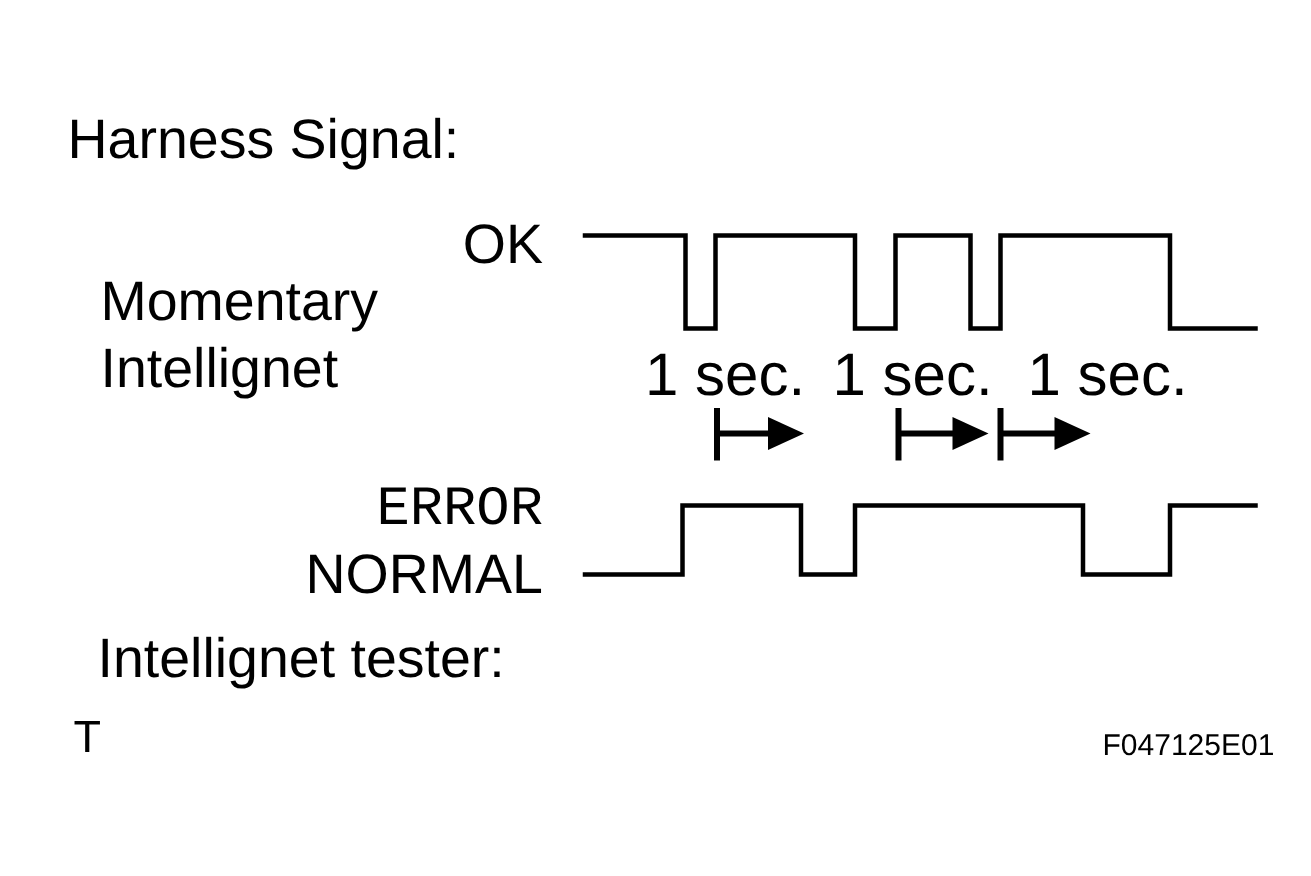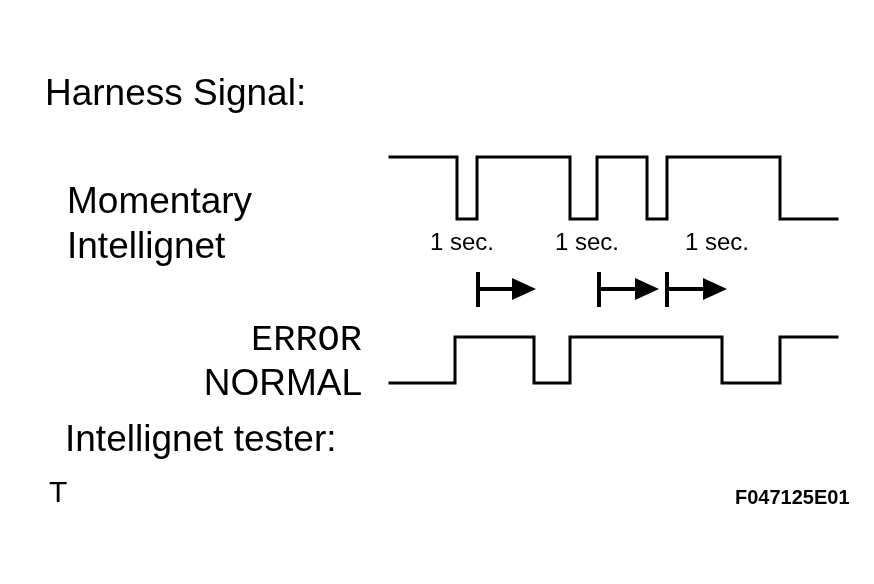--- a/index.html
+++ b/index.html
@@ -17,21 +17,21 @@
     color: #000000;
     margin-left: 12px;
   }
   .lbl {
     position: absolute;
     line-height: 1;
     white-space: nowrap;
     color: #000000;
   }
   .fs-big   { font-size: 37px; }
-  .fs-sec   { font-size: 24px; }
+  .fs-sec   { font-size: 40px; }
   .fs-t     { font-size: 30px; }
   .fs-code  { font-size: 20px; }
   .right-block {
     text-align: right;
     width: 200px;
     left: 150px;
   }
   #wave-svg {
     position: absolute;
     left: 0;
@@ -40,40 +40,41 @@
     height: 584px;
   }
 </style>
 </head>
 <body>
 
 <div class="canvas">
 
   <div class="lbl fs-big" style="left:33px; top:74px;">Harness Signal:</div>
 
+  <div class="lbl fs-big right-block" style="top:144px;">OK</div>
 
   <div class="lbl fs-big" style="left:55px; top:182px;text-align:right;">Momentary</div>
 
   <div class="lbl fs-big" style="left:55px; top:227px;">Intellignet</div>
 
   <div class="lbl fs-sec" style="left:418px; top:230px;">1 sec.</div>
 
   <div class="lbl fs-sec" style="left:543px; top:230px;">1 sec.</div>
 
   <div class="lbl fs-sec" style="left:673px; top:230px;">1 sec.</div>
 
   <div class="lbl fs-big right-block" style="top:322px;font-family:Liberation Mono, monospace;">ERROR</div>
 
   <div class="lbl fs-big" style="left:53px; top:420px;">Intellignet tester:</div>
 
   <div class="lbl fs-big right-block" style="top:364px;">NORMAL</div>
 
   <div class="lbl fs-t" style="left:37px; top:477px;">T</div>
 
-  <div class="lbl fs-code" style="left:723px; top:487px;font-weight:bold;">F047125E01</div>
+  <div class="lbl fs-code" style="left:723px; top:487px;">F047125E01</div>
 
   <svg id="wave-svg" xmlns="http://www.w3.org/2000/svg" viewBox="0 0 874 584">
       <polyline points="378,157 445,157 445,219 465,219 465,157 558,157 558,219 585,219 585,157 635,157 635,219 655,219 655,157 768,157 768,219 825,219" fill="none" stroke="#000000" stroke-width="3" stroke-linejoin="miter" stroke-linecap="square"></polyline>
       <polyline points="378,383 443,383 443,337 522,337 522,383 558,383 558,337 710,337 710,383 768,383 768,337 825,337" fill="none" stroke="#000000" stroke-width="3" stroke-linejoin="miter" stroke-linecap="square"></polyline>
       <line x1="466" y1="272" x2="466" y2="307" stroke="#000000" stroke-width="4"></line>
       <line x1="466" y1="289" x2="506" y2="289" stroke="#000000" stroke-width="4"></line>
       <polygon points="524,289 500,278 500,300" fill="#000000"></polygon>
       <line x1="587" y1="272" x2="587" y2="307" stroke="#000000" stroke-width="4"></line>
       <line x1="587" y1="289" x2="629" y2="289" stroke="#000000" stroke-width="4"></line>
       <polygon points="647,289 623,278 623,300" fill="#000000"></polygon>

